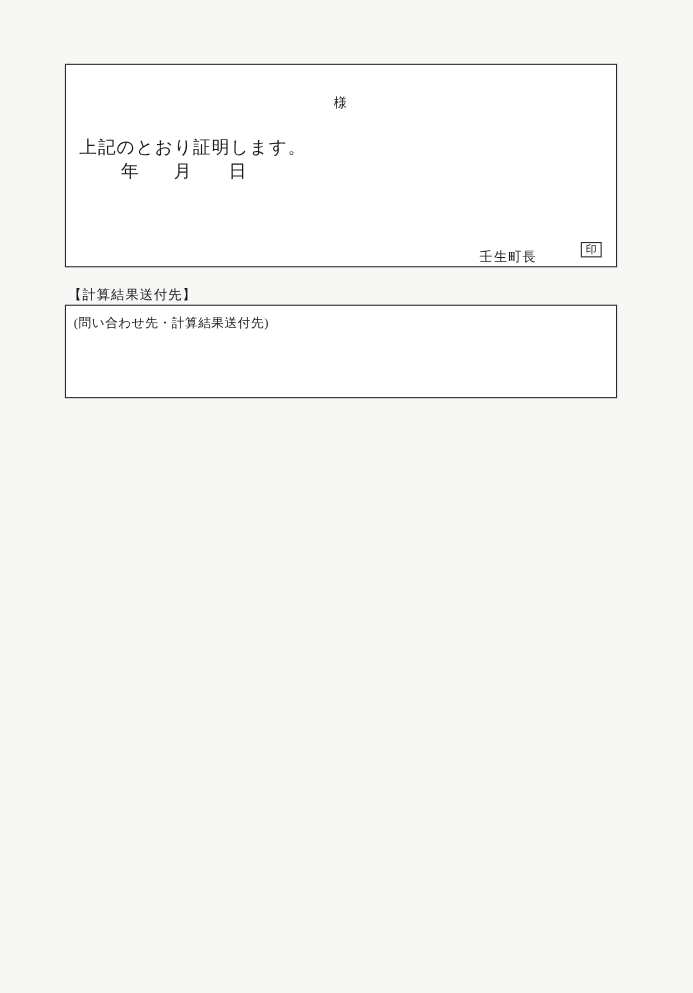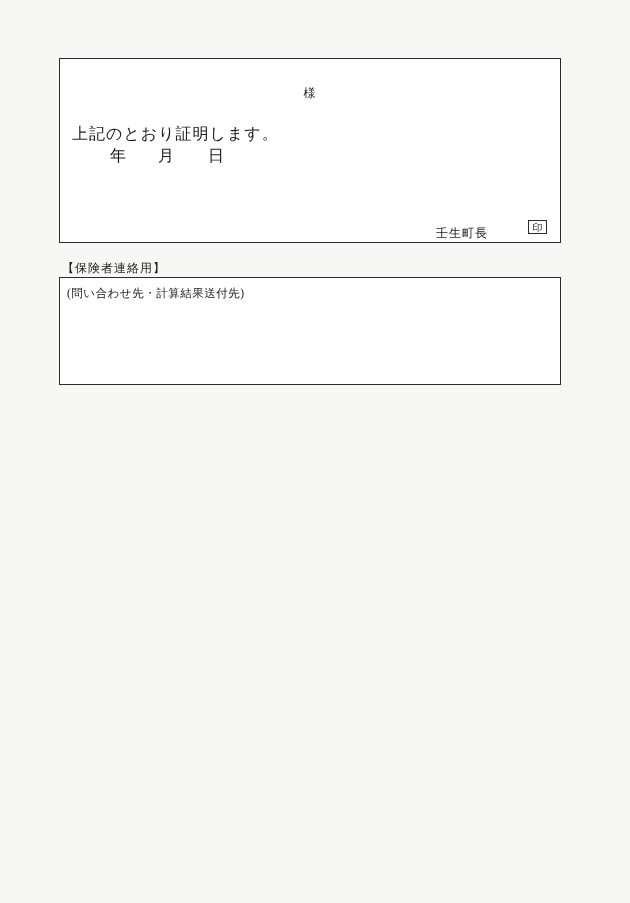--- a/index.html
+++ b/index.html
@@ -98,21 +98,21 @@
     top: 260px;
     font-size: 12px;
     letter-spacing: 1px;
   }
 
   .contact-box {
     position: absolute;
     left: 59px;
     top: 277px;
     width: 502px;
-    height: 108px;
+    height: 85px;
     border: 1px solid #2b2b2b;
     background: #ffffff;
     box-sizing: border-box;
   }
 
   .contact-text {
     position: absolute;
     left: 7px;
     top: 8px;
     font-size: 11.5px;
@@ -131,19 +131,19 @@
 
     <div class="cert-date-row">
       <span class="date-year">年</span><span class="date-month">月</span><span class="date-day">日</span>
     </div>
 
     <div class="cert-signer">壬生町長</div>
 
     <div class="seal-box">印</div>
   </div>
 
-  <div class="contact-label">【保険者連絡用】</div>
+  <div class="contact-label">【計算結果送付先】</div>
 
   <div class="contact-box">
     <div class="contact-text">(問い合わせ先・計算結果送付先)</div>
   </div>
 
 </div>
 
 </body></html>

